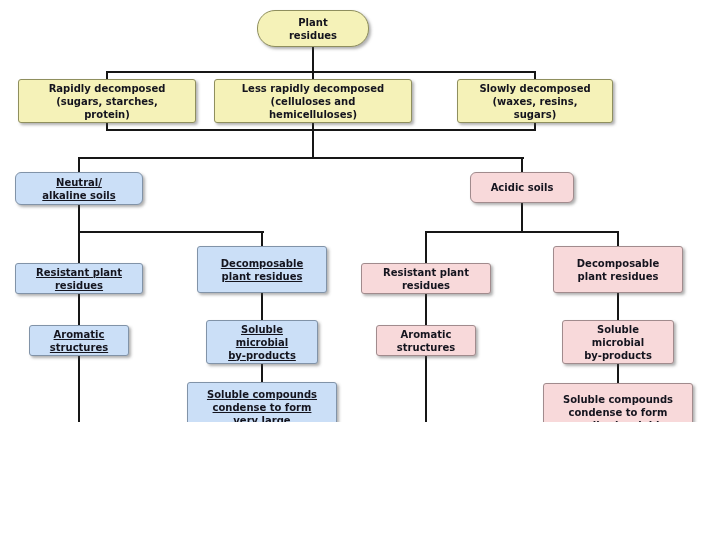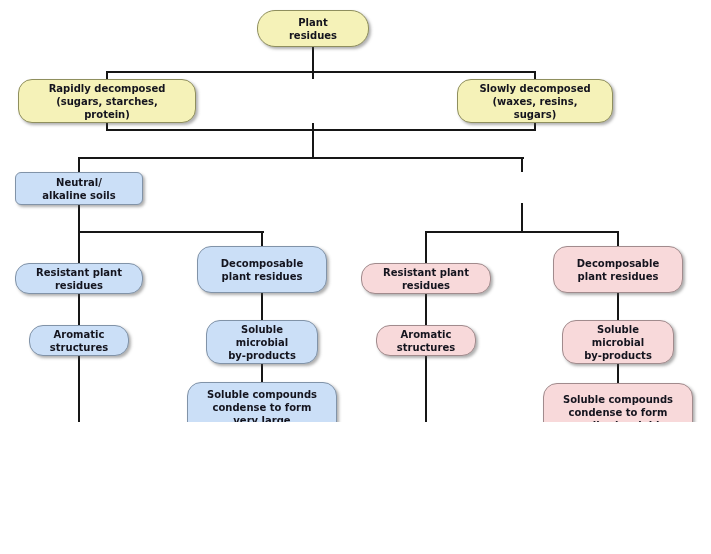--- a/index.html
+++ b/index.html
@@ -19,27 +19,27 @@
     display:flex;
     align-items:center;
     justify-content:center;
     text-align:center;
     font-weight:bold;
     font-size:10px;
     line-height:1.3;
     white-space:pre-line;
     color:var(--text,#14141e);
     border:1px solid #888;
-    border-radius:14px;
+    border-radius:3px;
     box-shadow:2px 2px 3px rgba(80,80,80,0.45);
     box-sizing:border-box;
     padding:2px 3px;
   }
   .yellow { background:var(--yellow-fill,#f5f2b8); border-color:var(--yellow-border,#8f8f5e); }
-  .blue   { background:var(--blue-fill,#cbdff7);   border-color:var(--blue-border,#8193a8); }
+  .blue   { background:var(--blue-fill,#cbdff7);   border-color:var(--blue-border,#8193a8);text-decoration:underline; }
   .pink   { background:var(--pink-fill,#f8d9da);   border-color:var(--pink-border,#a18b8d); }
   .pill   { border-radius:18px; }
   .soils  { border-radius:6px; }
   .humus  { font-size:10px; letter-spacing:1.5px; }
   .line {
     position:absolute;
     background:var(--line,#161616);
   }
 </style>
 </head>
@@ -87,28 +87,32 @@
   <div class="line" style="left:425px;top:480px;width:194px;height:2px;"></div>
   <div class="line" style="left:521px;top:480px;width:2px;height:27px;"></div>
 
   <div class="node yellow pill" style="left:257px;top:10px;width:112px;height:37px;">Plant
 residues</div>
 
   <div class="node yellow" style="left:18px;top:79px;width:178px;height:44px;">Rapidly decomposed
 (sugars, starches,
 protein)</div>
 
+  <div class="node yellow" style="left:214px;top:79px;width:198px;height:44px;">Less rapidly decomposed
+(celluloses and
+hemicelluloses)</div>
 
   <div class="node yellow" style="left:457px;top:79px;width:156px;height:44px;">Slowly decomposed
 (waxes, resins,
 sugars)</div>
 
   <div class="node blue soils" style="left:15px;top:172px;width:128px;height:33px;">Neutral/
 alkaline soils</div>
 
+  <div class="node pink soils" style="left:470px;top:172px;width:104px;height:31px;">Acidic soils</div>
 
   <div class="node blue" style="left:15px;top:263px;width:128px;height:31px;">Resistant plant
 residues</div>
 
   <div class="node blue" style="left:197px;top:246px;width:130px;height:47px;">Decomposable
 plant residues</div>
 
   <div class="node pink" style="left:361px;top:263px;width:130px;height:31px;">Resistant plant
 residues</div>
 

